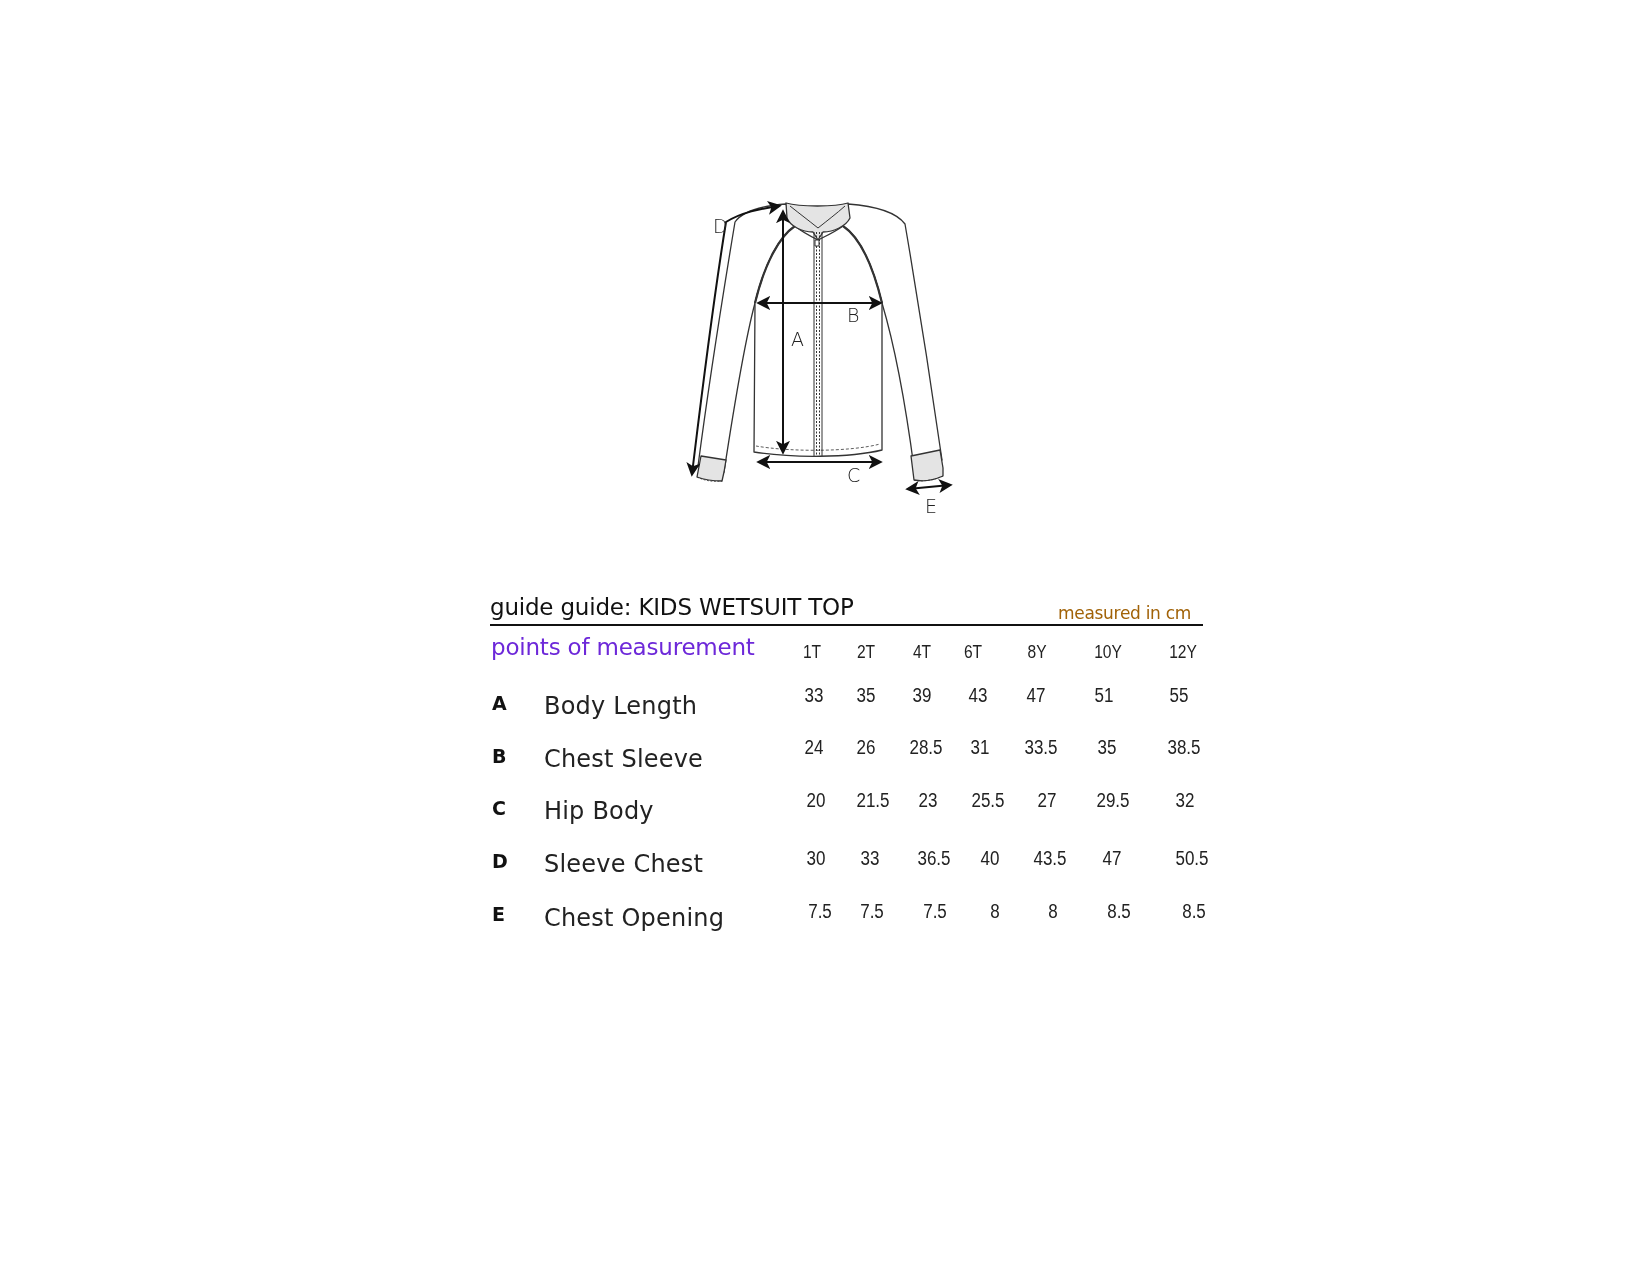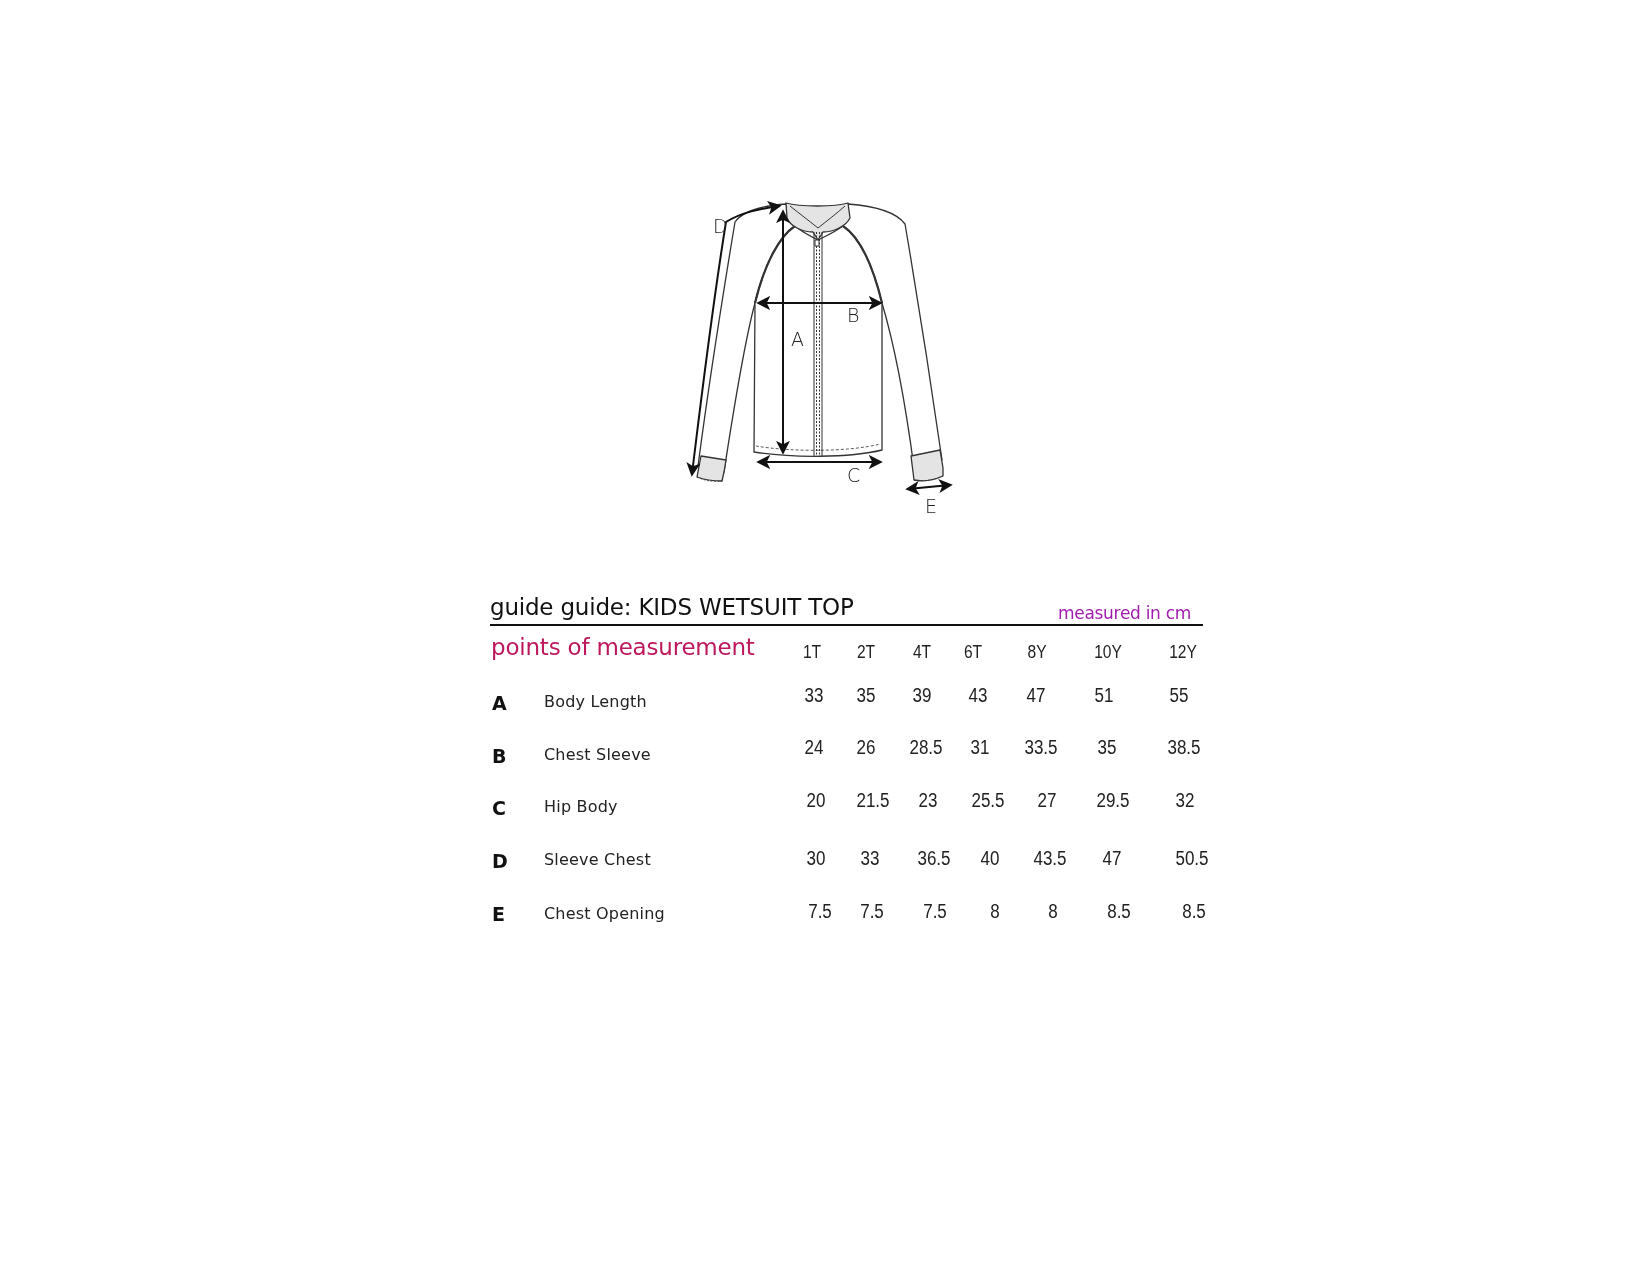--- a/index.html
+++ b/index.html
@@ -2,26 +2,26 @@
 <html><head>
 <meta charset="utf-8">
 <style>
   html, body { margin: 0; padding: 0; background: #ffffff; }
   body { width: 1650px; height: 1275px; position: relative; overflow: hidden;
          font-family: "DejaVu Sans", "Liberation Sans", sans-serif; color: #1a1a1a; }
   #garment { position: absolute; left: 0; top: 0; width: 1650px; height: 1275px; }
   .dim-label { font-family: "DejaVu Sans", sans-serif; font-size: 19px; fill: #222; font-weight: 300; }
   .abs { position: absolute; white-space: nowrap; }
   .title { left: 490px; top: 594px; font-size: 23px; letter-spacing: -0.2px; color: #111; }
-  .unit { left: 1058px; top: 603px; font-size: 17px; color: #a21caf; letter-spacing: -0.3px; }
+  .unit { left: 1058px; top: 603px; font-size: 17px; color: #a16207; letter-spacing: -0.3px; }
   .rule { left: 490px; top: 624px; width: 713px; height: 2px; background: #111; }
-  .subtitle { left: 491px; top: 634px; font-size: 23px; color: #be185d; letter-spacing: -0.2px; }
+  .subtitle { left: 491px; top: 634px; font-size: 23px; color: #6d28d9; letter-spacing: -0.2px; }
   .size-hdr { top: 641px; font-size: 19px; color: #222; transform: translateX(-50%) scaleX(0.82); font-family: "Liberation Sans", sans-serif; }
   .row-letter { left: 492px; font-size: 19px; font-weight: bold; color: #111; }
-  .row-label { left: 544px; font-size: 16px; color: #222; letter-spacing: 0.2px; }
+  .row-label { left: 544px; font-size: 24px; color: #222; letter-spacing: 0.2px; }
   .cell { font-size: 20px; color: #222; transform: translateX(-50%) scaleX(0.85); font-family: "Liberation Sans", sans-serif; }
 </style>
 </head>
 <body>
 
 <svg id="garment" viewBox="0 0 1650 1275" xmlns="http://www.w3.org/2000/svg">
   <defs>
     <marker id="ah" viewBox="0 0 10 10" refX="8" refY="5" markerWidth="7" markerHeight="7" orient="auto-start-reverse">
       <path d="M0,0 L10,5 L0,10 L2.5,5 z" fill="#111"></path>
     </marker>

